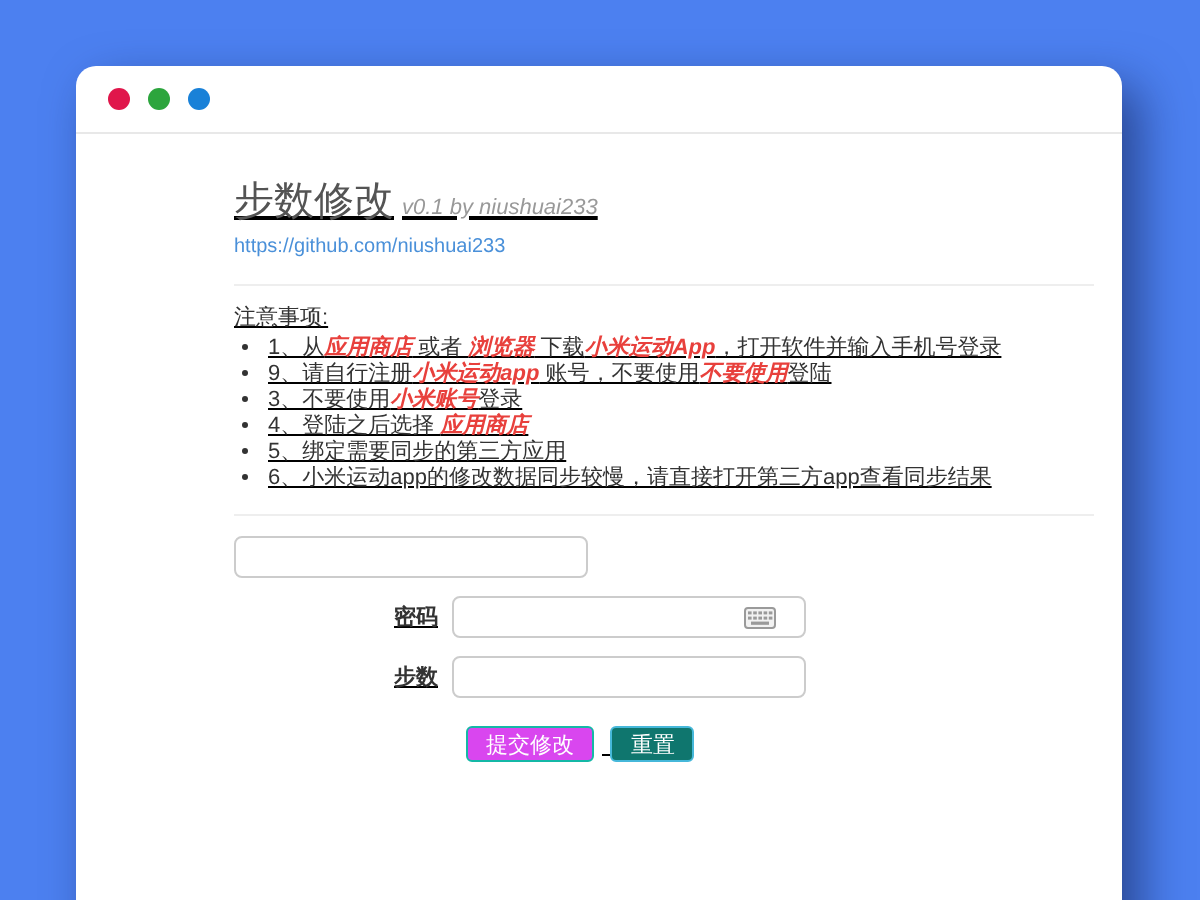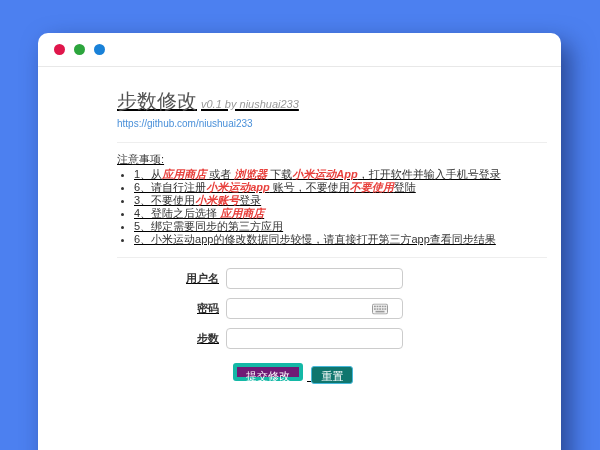--- a/index.html
+++ b/index.html
@@ -115,22 +115,22 @@
     display: inline-block;
     border-radius: 3px;
     font-size: 11px;
     color: #ffffff;
     padding: 3px 9px;
     height: 18px;
     line-height: 12px;
     cursor: pointer;
   }
   .btn-primary {
-    background: #701a75;
-    border: 4px solid #14b8a6;
+    background: #d946ef;
+    border: 1px solid #14b8a6;
     margin-right: 4px;
   }
   .btn-info {
     background: #0f766e;
     border: 1px solid #46b8da;
   }
 </style>
 </head>
 <body>
 
@@ -149,34 +149,33 @@
     </h1>
 
     <a class="repo-link" href="#">https://github.com/niushuai233</a>
 
     <hr class="divider">
 
     <div class="notice">
       <div class="notice-heading">注意事项:</div>
       <ul class="notice-list">
         <li><span>1、从</span><span class="em">应用商店</span><span> 或者 </span><span class="em">浏览器</span><span> 下载</span><span class="em">小米运动App</span><span>，打开软件并输入手机号登录</span></li>
-        <li><span>6、请自行注册</span><span class="em">小米运动app</span><span> 账号，不要使用</span><span class="em">不要使用</span><span>登陆</span></li>
+        <li><span>9、请自行注册</span><span class="em">小米运动app</span><span> 账号，不要使用</span><span class="em">不要使用</span><span>登陆</span></li>
         <li><span>3、不要使用</span><span class="em">小米账号</span><span>登录</span></li>
         <li><span>4、登陆之后选择 </span><span class="em">应用商店</span></li>
         <li><span>5、绑定需要同步的第三方应用</span></li>
         <li><span>6、小米运动app的修改数据同步较慢，请直接打开第三方app查看同步结果</span></li>
       </ul>
     </div>
 
     <hr class="divider">
 
     <form class="step-form">
 
       <div class="form-row">
-        <label class="form-label">用户名</label>
         <div class="input-wrap">
           <input class="text-input" type="text" value="" style="">
         </div>
       </div>
 
       <div class="form-row">
         <label class="form-label">密码</label>
         <div class="input-wrap">
           <input class="text-input" type="password" value="" style="">
           <span class="kbd-icon">

